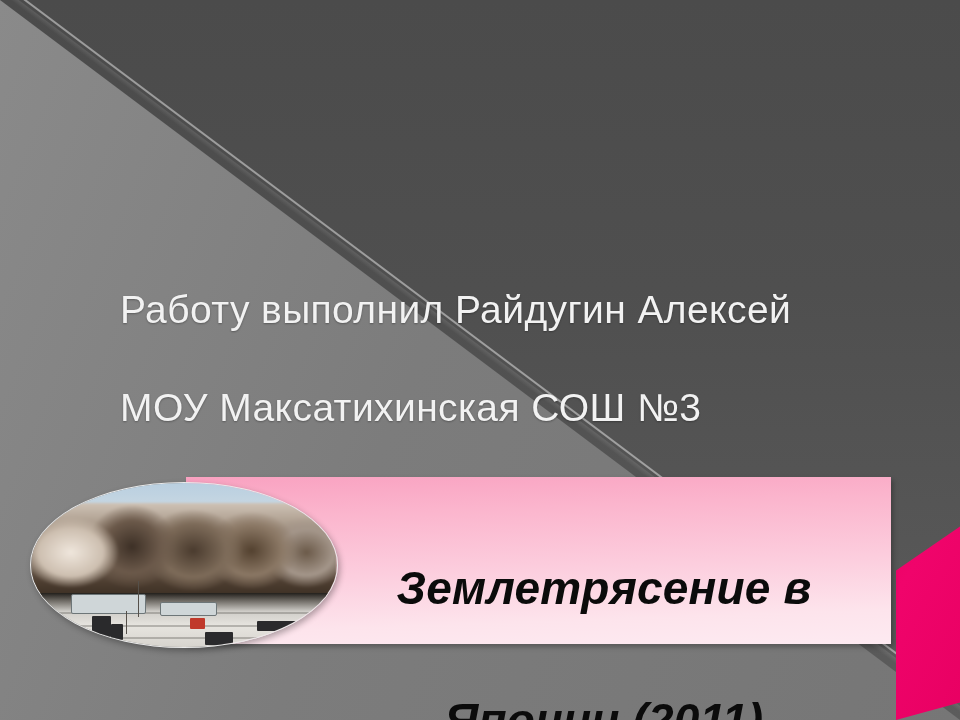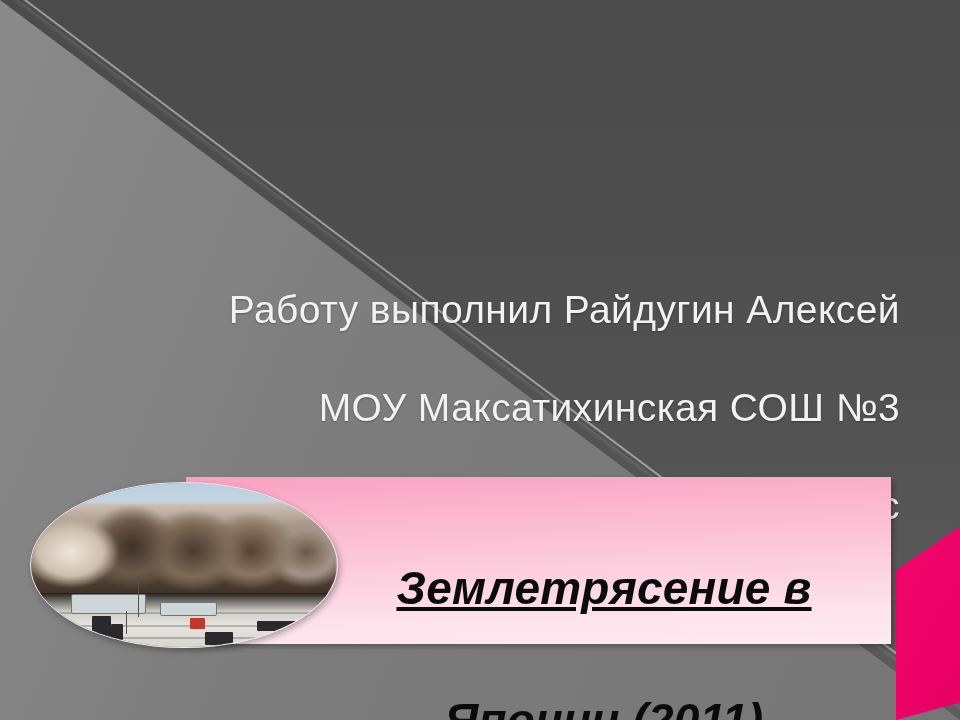--- a/index.html
+++ b/index.html
@@ -62,21 +62,21 @@
     -webkit-clip-path: polygon(100% 12%, 100% 92%, 36% 100%, 36% 32%);
     clip-path: polygon(100% 12%, 100% 92%, 36% 100%, 36% 32%);
   }
 
   
   .subtitle {
     position: absolute;
     left: 120px;
     top: 236px;
     width: 780px;
-    text-align: right;
+    text-align: left;
     color: #f2f2f2;
     font-size: 39px;
     line-height: 49px;
     font-weight: 300;
     letter-spacing: 0.4px;
     white-space: pre-line;
     text-shadow: 0 1px 2px rgba(0,0,0,0.30);
   }
   .subtitle .line { display: block; }
 
@@ -97,21 +97,21 @@
     width: 548px;
     text-align: center;
     color: #0b0b0b;
     font-size: 46px;
     line-height: 66px;
     font-weight: bold;
     font-style: italic;
     letter-spacing: 0.2px;
     white-space: pre-line;
   }
-  .title-text .line { display: block; text-decoration: underline; }
+  .title-text .line { display: block; }
 
   
   .photo-oval {
     position: absolute;
     left: 30px;
     top: 482px;
     width: 306px;
     height: 164px;
     border-radius: 50%;
     border: 1.6px solid #e9e9e9;

